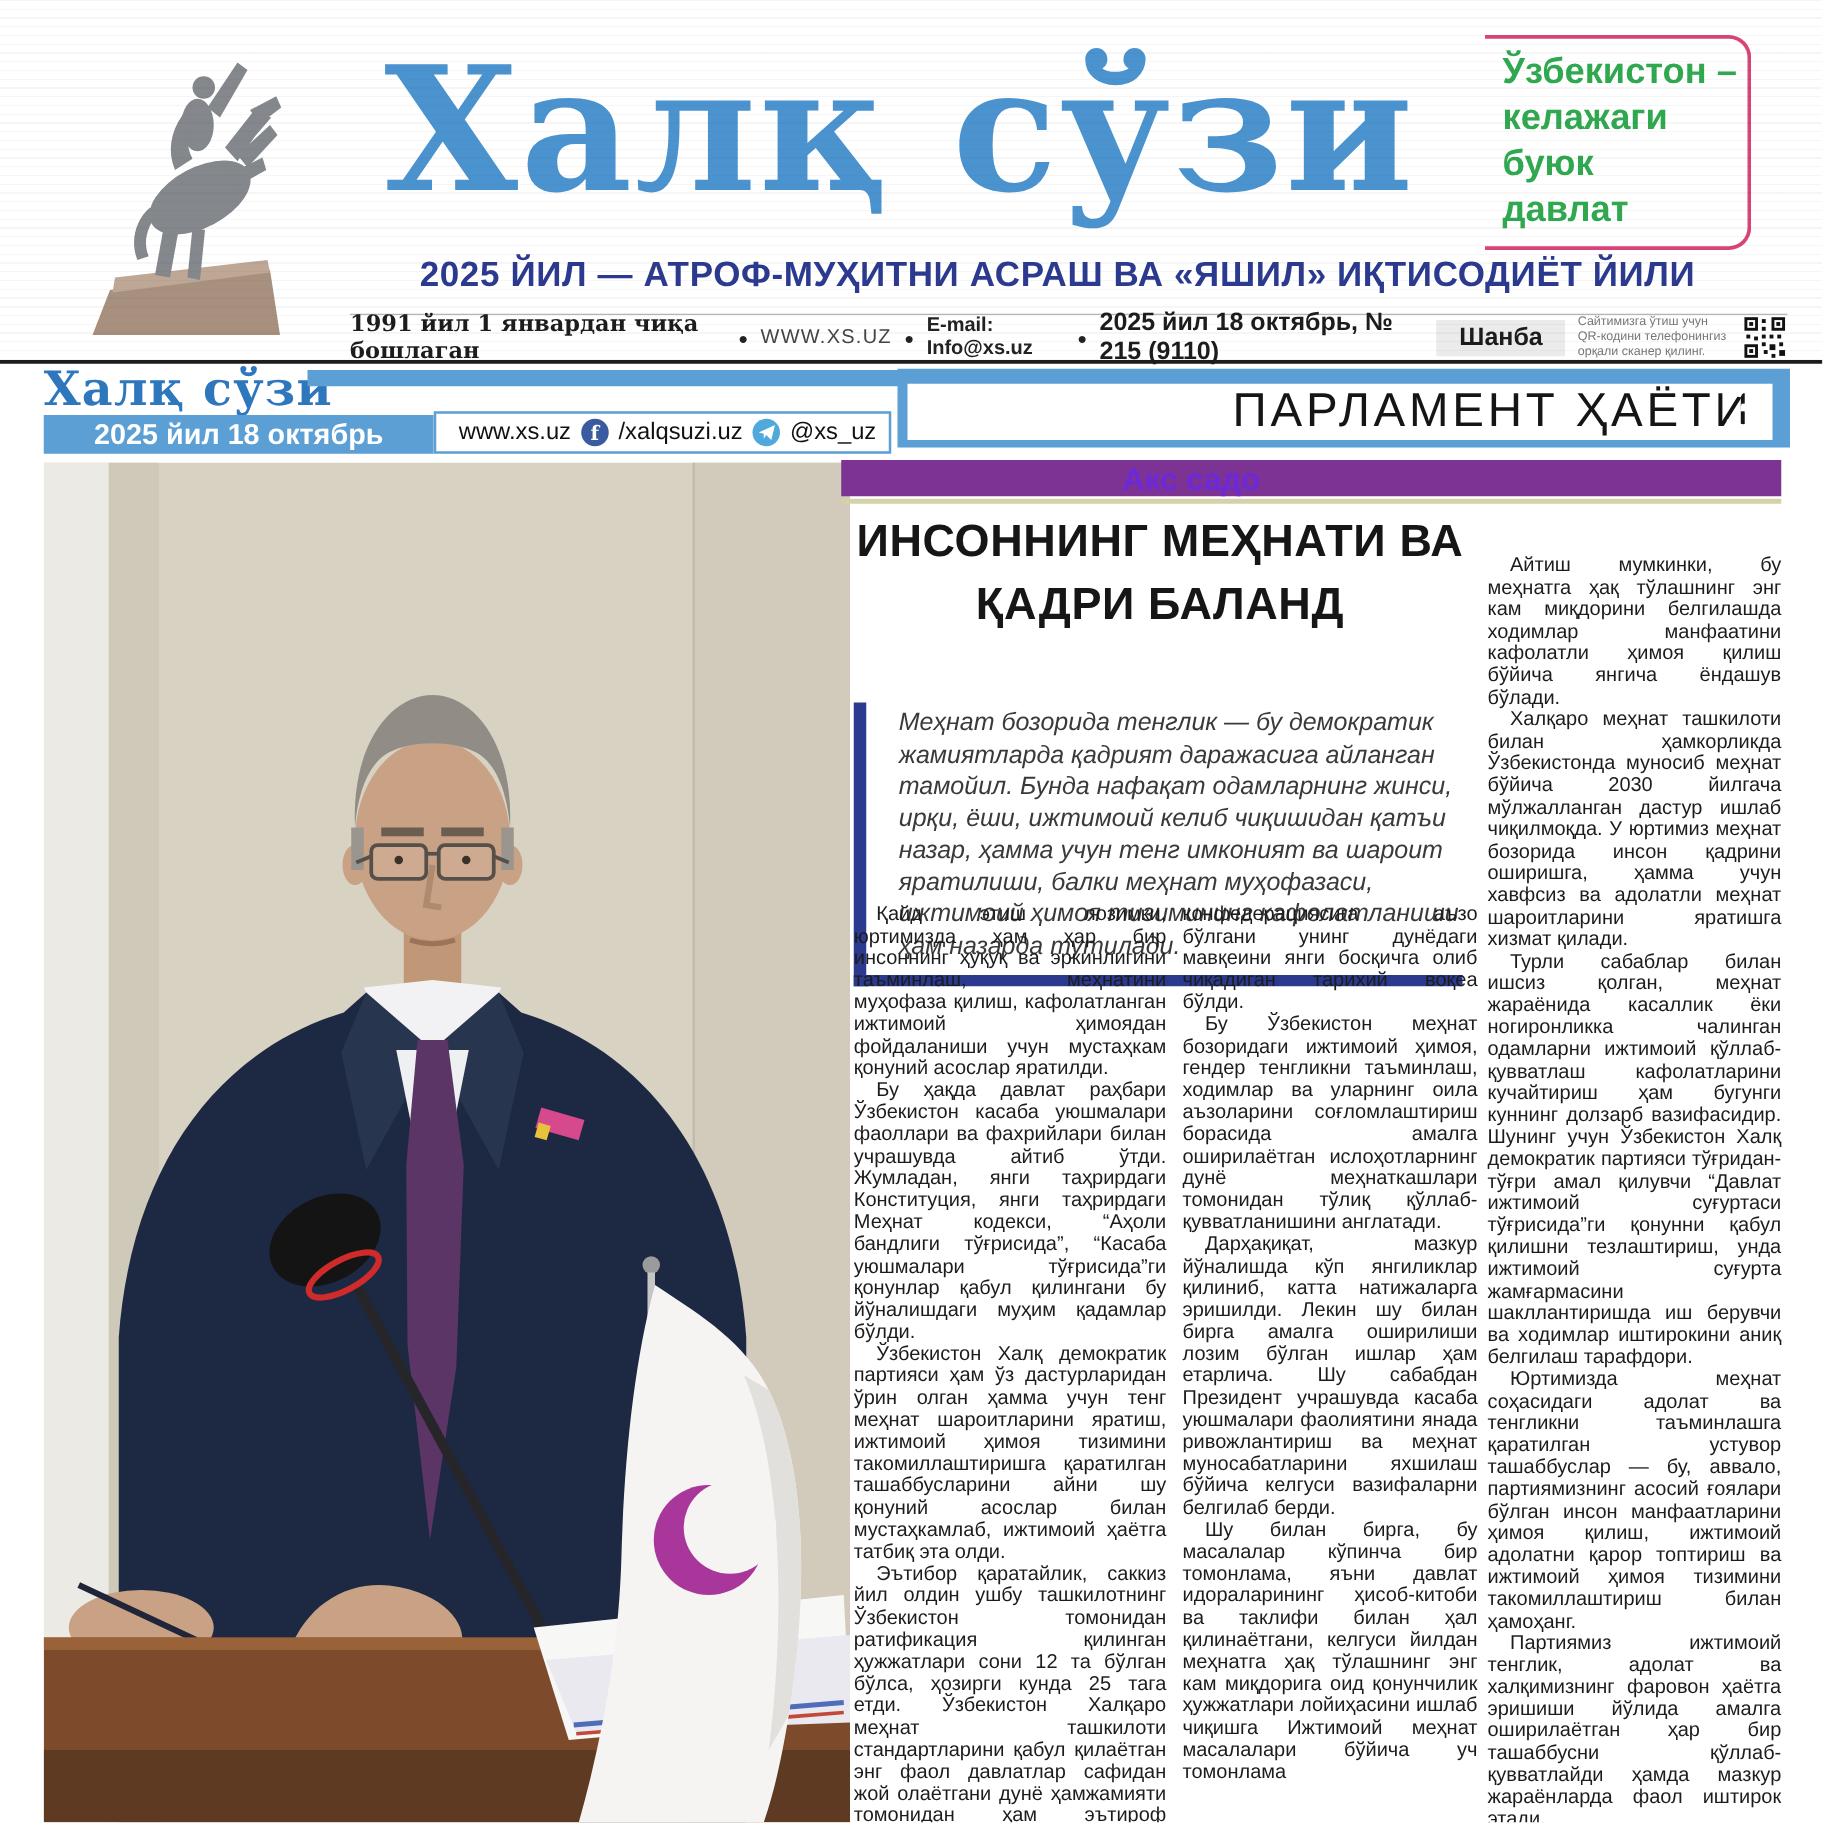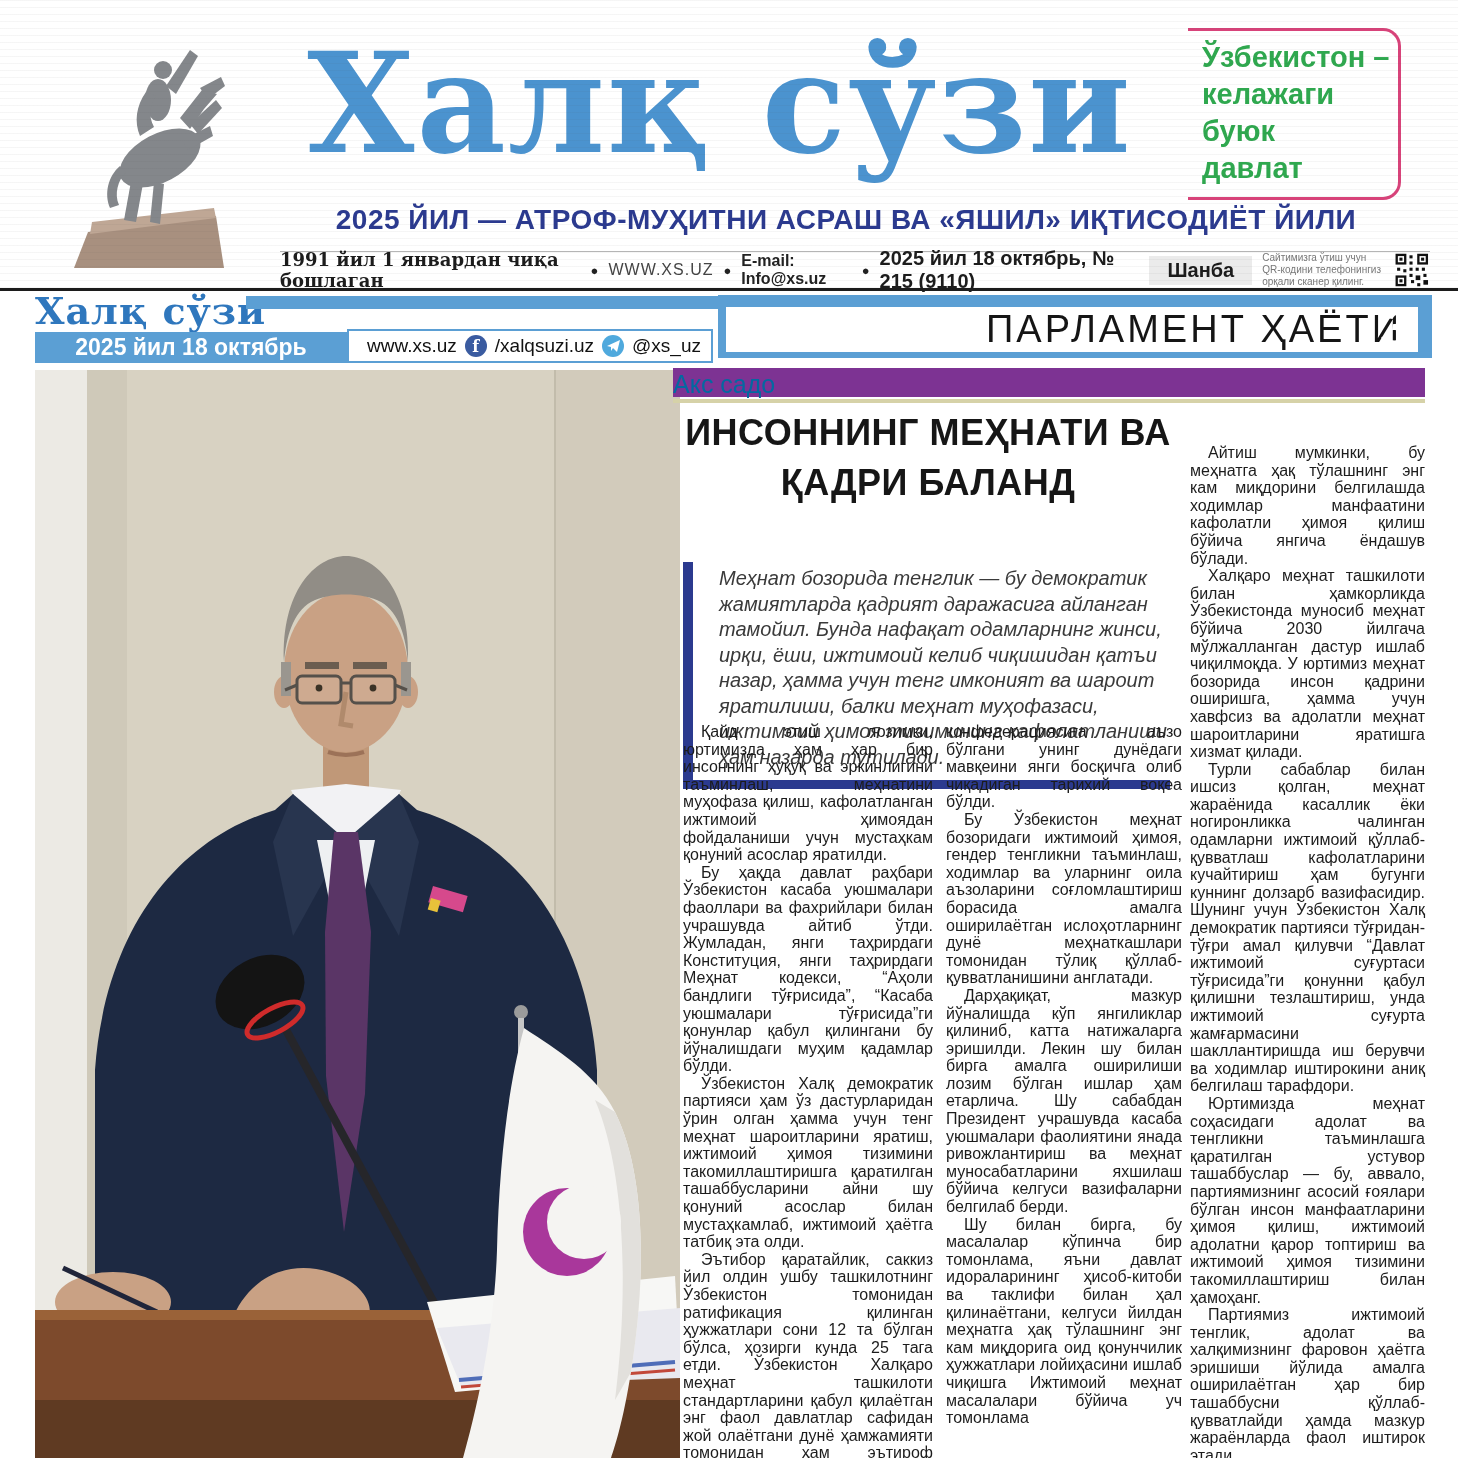--- a/index.html
+++ b/index.html
@@ -45,22 +45,22 @@
   .tg{background:#4fa9dd;}
   .section-bar{left:718px;top:295px;width:714px;height:63px;background:#5b9fd4;}
   .section-white{left:726px;top:307px;width:692px;height:45px;background:#fff;
     display:flex;align-items:center;justify-content:flex-end;padding-right:16px;box-sizing:border-box;
     font-size:38px;letter-spacing:3px;color:#151515;}
   .page-num{left:1360px;top:295px;width:72px;height:63px;color:#fff;
     font-size:54px;font-weight:bold;font-style:italic;display:flex;align-items:center;justify-content:center;}
 
   
   .rubric-bar{left:673px;top:368px;width:752px;height:29px;background:#7d3393;}
-  .rubric-label{left:673px;top:370px;width:560px;color:#0369a1;
-    font-weight:normal;font-size:25px;}
+  .rubric-label{left:673px;top:370px;width:560px;text-align:center;color:#6d28d9;
+    font-weight:bold;font-size:25px;}
   .khaki-line{left:673px;top:399px;width:752px;height:4px;background:#d6d2a8;}
   .headline{left:683px;top:408px;width:490px;text-align:center;
     font-weight:800;font-size:36px;line-height:50px;letter-spacing:0.5px;color:#161616;}
   .lead-box{left:683px;top:562px;width:487px;border-left:10px solid #2b3a8f;border-bottom:9px solid #2b3a8f;
     padding:4px 0 10px 26px;box-sizing:border-box;font-style:italic;font-size:20px;
     line-height:25.5px;color:#3a3a3a;}
   .col{position:absolute;text-align:justify;font-size:16px;line-height:17.6px;}
   .col p{margin:0;text-indent:18px;}
   .col p.cont{text-indent:0;}
   .col1{left:683px;top:723px;width:250px;}

